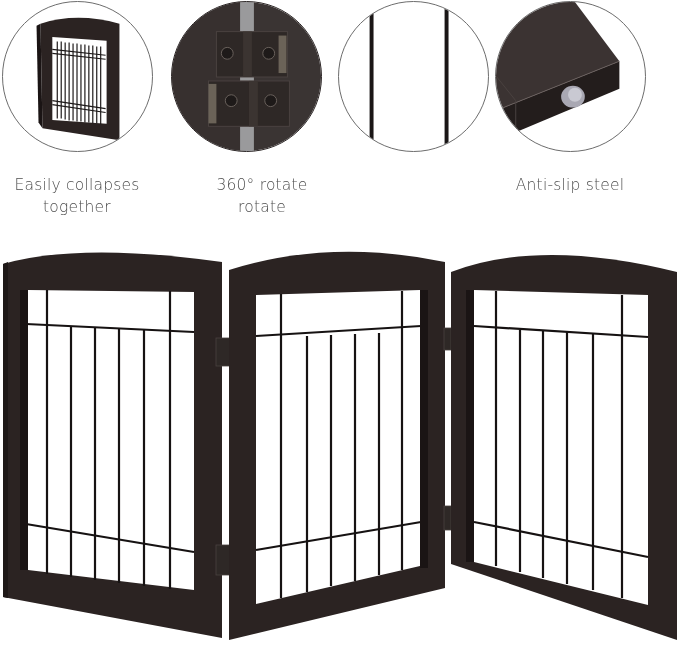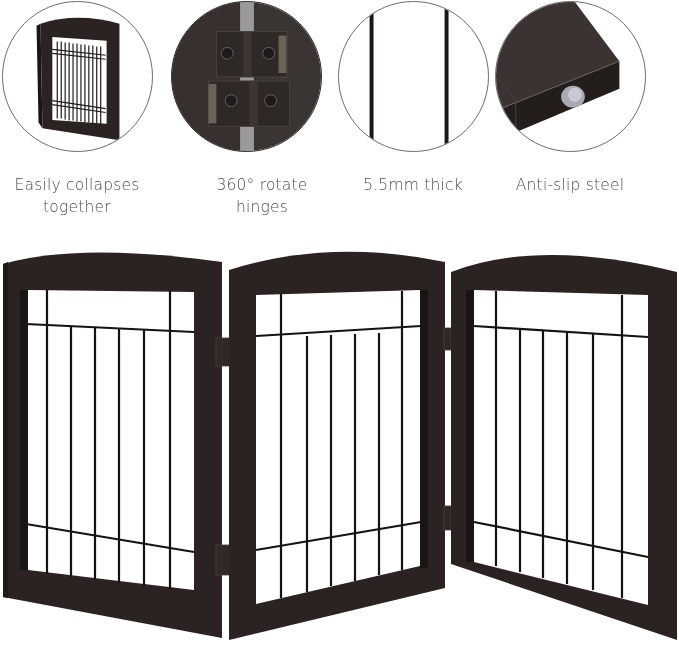--- a/index.html
+++ b/index.html
@@ -59,33 +59,32 @@
       <circle cx="98" cy="52" r="6" fill="#1e1a19" stroke="#6a625c"></circle>
       <rect x="37" y="80" width="82" height="46" fill="#2e2826" stroke="#4a4240" stroke-width="1"></rect>
       <rect x="37" y="83" width="8" height="40" fill="#6b6358"></rect>
       <rect x="78" y="80" width="9" height="46" fill="#3b3431"></rect>
       <circle cx="60" cy="100" r="6" fill="#1e1a19" stroke="#6a625c"></circle>
       <circle cx="100" cy="100" r="6" fill="#1e1a19" stroke="#6a625c"></circle>
     </svg>
   </div>
   <div class="label" style="left:16px;">
     <div>360° rotate</div>
-    <div>hinges</div>
+    <div>rotate</div>
   </div>
 </div>
 
 <div class="feature" style="left:328px;">
   <div class="circle" style="left:10px;">
     <svg viewBox="0 0 151 151">
       <rect x="31" y="0" width="4" height="151" fill="#1a1616"></rect>
       <rect x="107" y="0" width="4" height="151" fill="#1a1616"></rect>
     </svg>
   </div>
   <div class="label" style="left:0;">
-    <div>5.5mm thick</div>
   </div>
 </div>
 
 <div class="feature" style="left:485px;">
   <div class="circle" style="left:10px;">
     <svg viewBox="0 0 151 151">
       <path d="M0 0 L80 0 L125 60 L0 110 Z" fill="#3b3332"></path>
       <path d="M0 110 L125 60 L125 88 L20 132 L0 130 Z" fill="#231d1c"></path>
       <path d="M0 110 L125 60" stroke="#6a605d" stroke-width="1"></path>
       <path d="M0 75 L20 100 L20 132" stroke="#4a4240" stroke-width="1" fill="none"></path>

